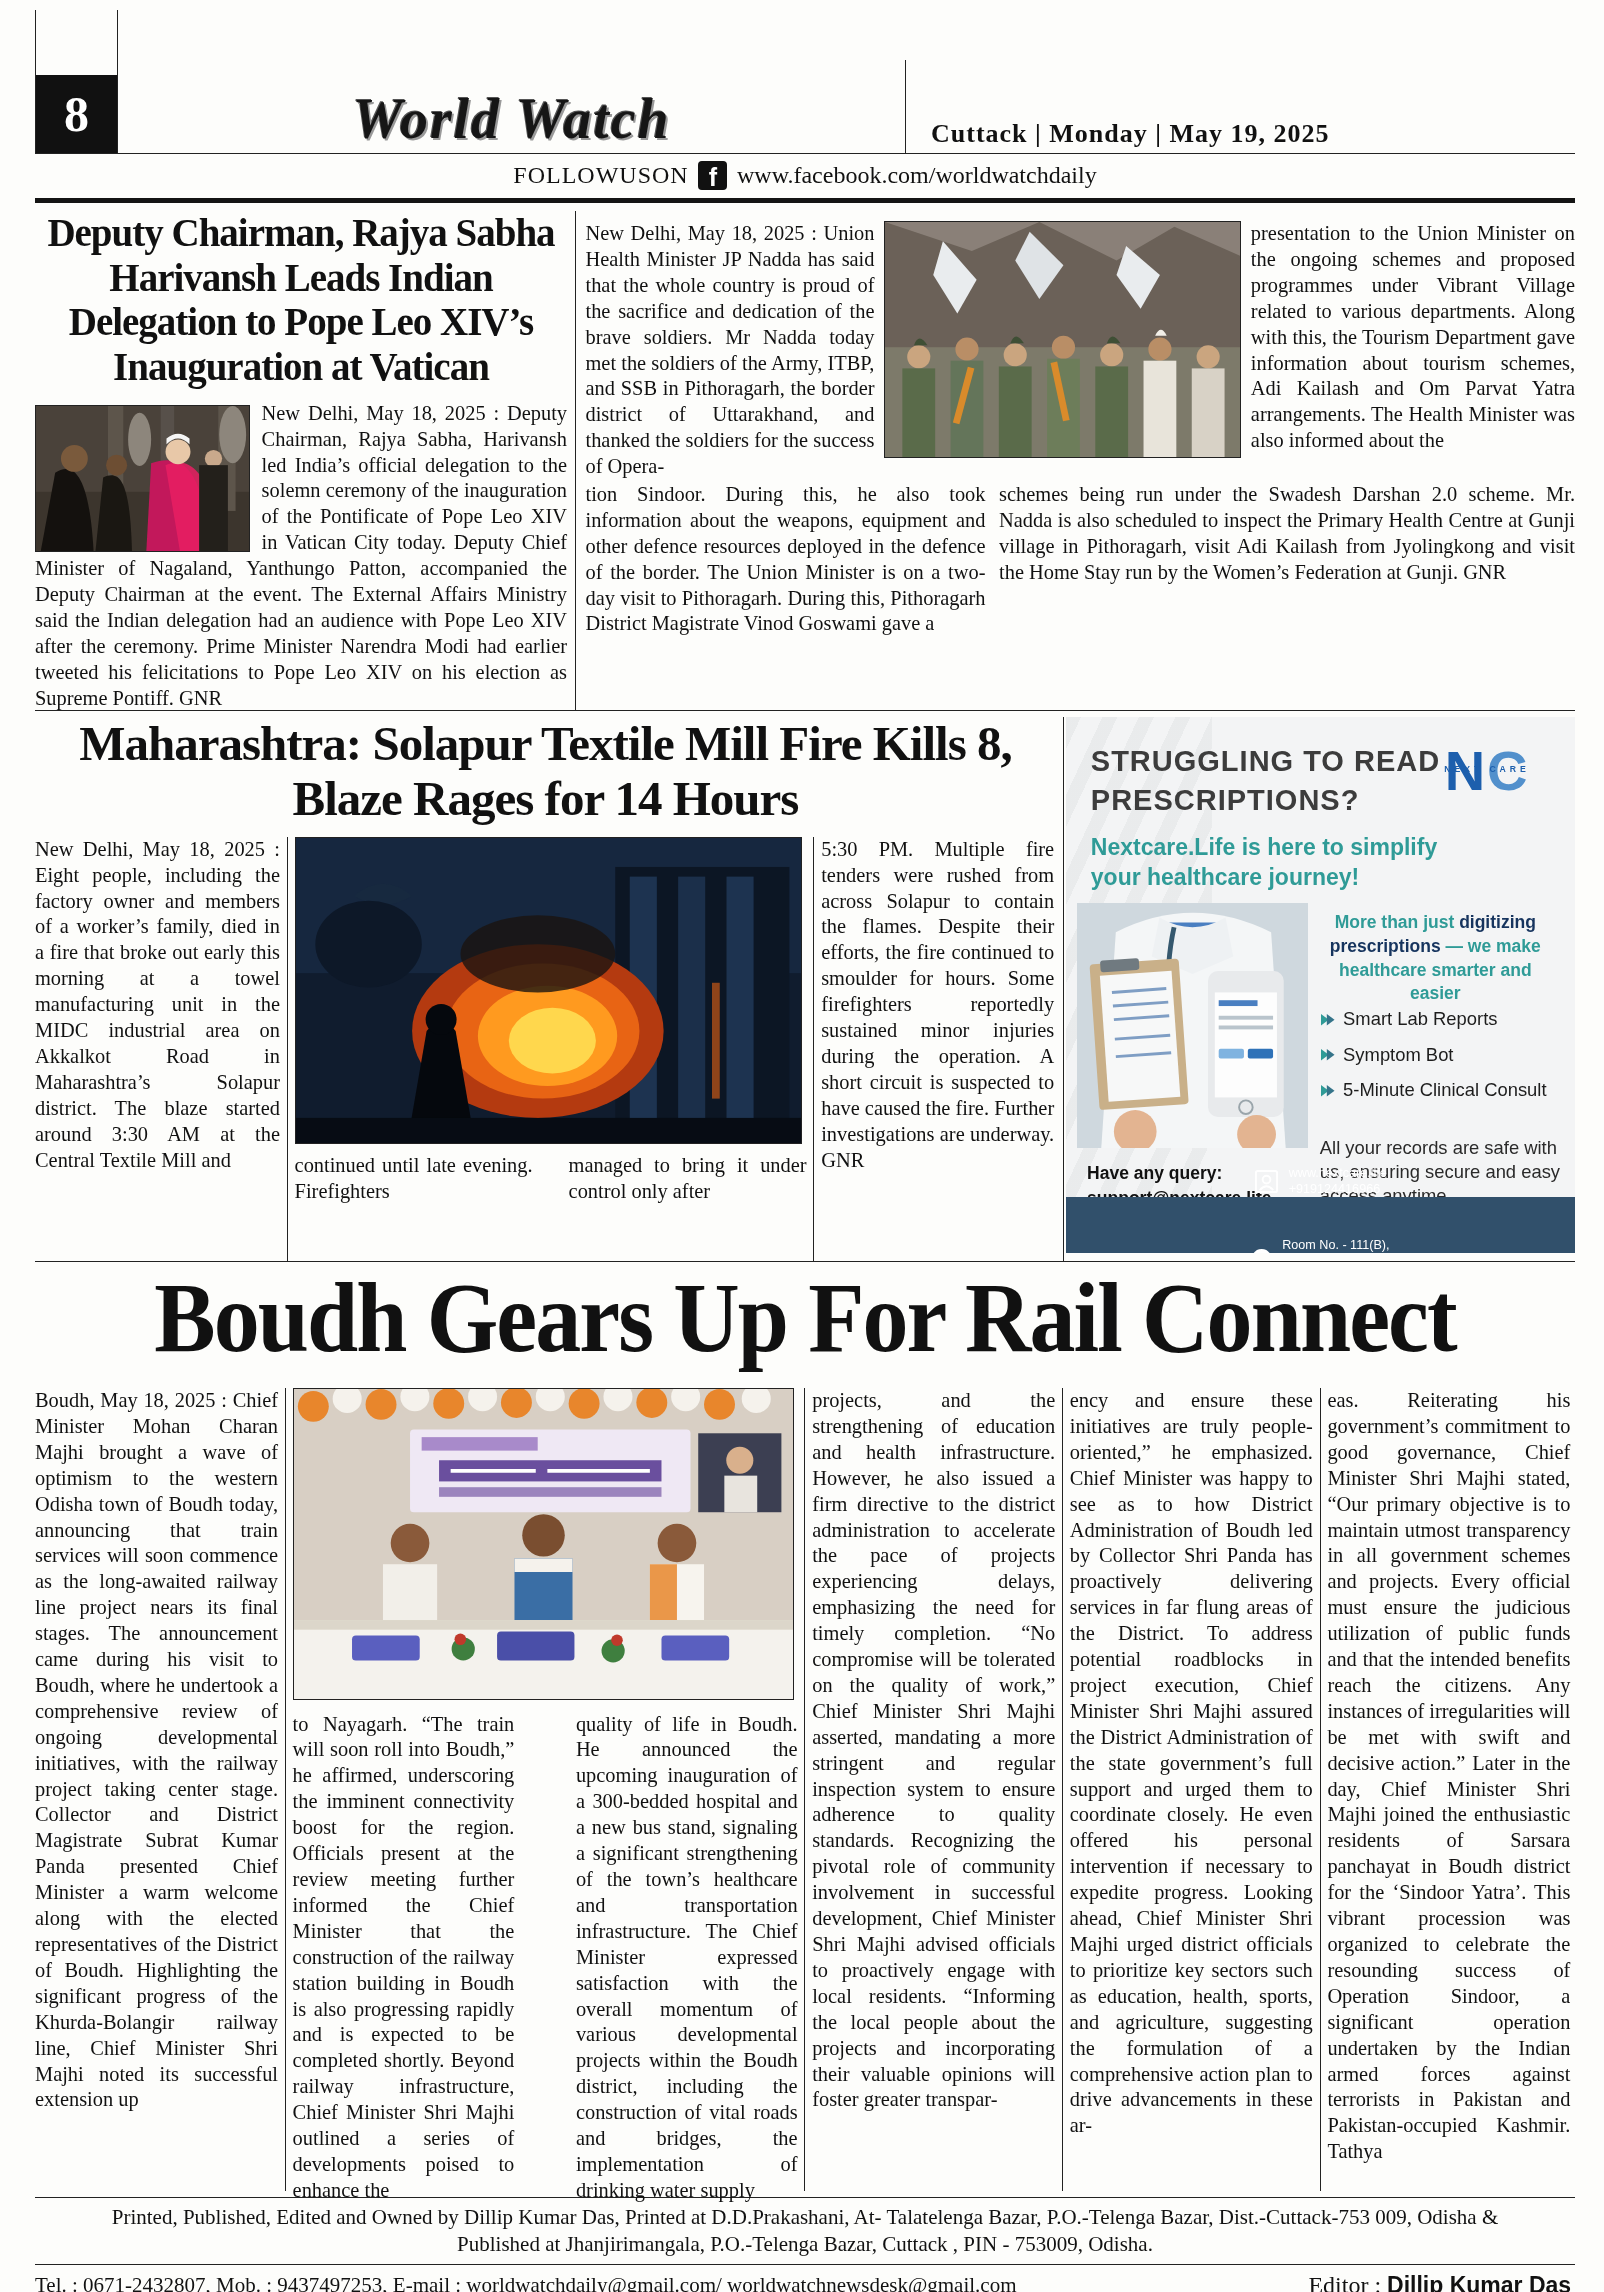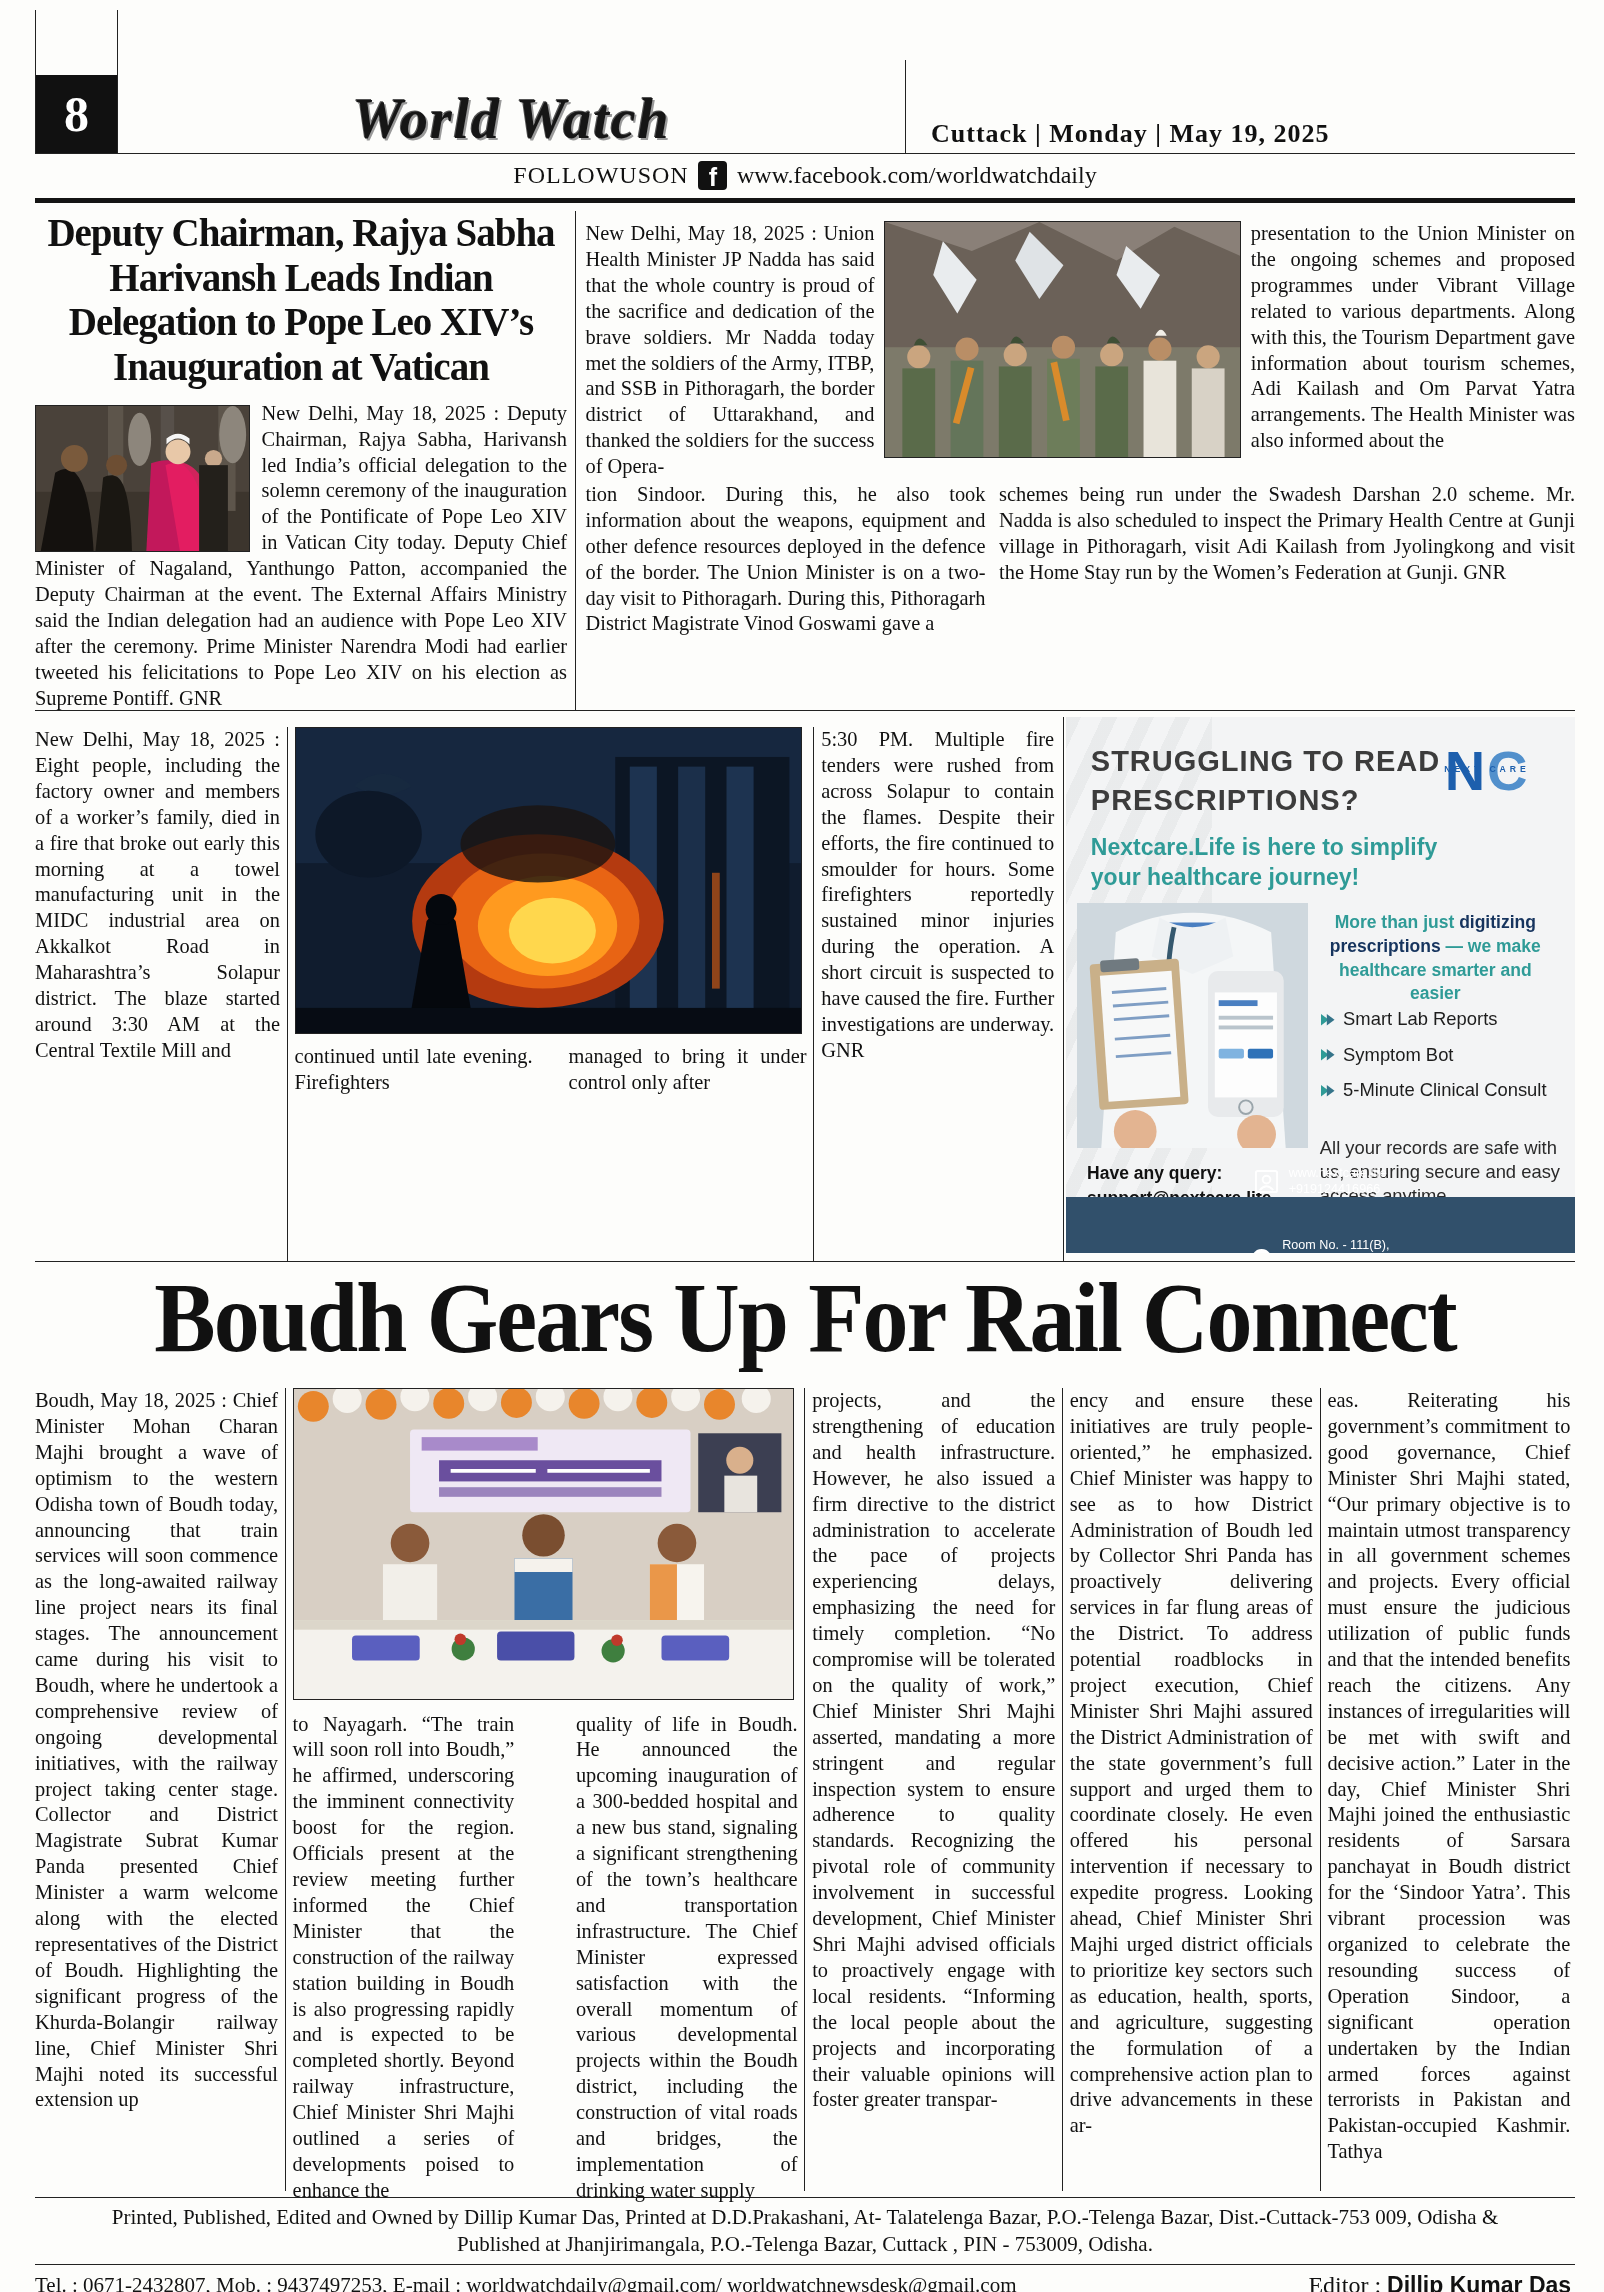--- a/index.html
+++ b/index.html
@@ -199,20 +199,21 @@
       <div class="n-bottom">
         <div class="n-bot-left bt">tion Sindoor. During this, he also took information about the weapons, equipment and other defence resources deployed in the defence of the border. The Union Minister is on a two-day visit to Pithoragarh. During this, Pithoragarh District Magistrate Vinod Goswami gave a</div>
         <div class="n-bot-right bt">schemes being run under the Swadesh Darshan 2.0 scheme. Mr. Nadda is also scheduled to inspect the Primary Health Centre at Gunji village in Pithoragarh, visit Adi Kailash from Jyolingkong and visit the Home Stay run by the Women’s Federation at Gunji. GNR</div>
       </div>
     </div>
   </div>
 
   <div class="mid-section">
 
     <div class="fire">
+      <div class="f-head">Maharashtra: Solapur Textile Mill Fire Kills 8, Blaze Rages for 14 Hours</div>
       <div class="f-body">
         <div class="f-col1 bt">New Delhi, May 18, 2025 : Eight people, including the factory owner and members of a worker’s family, died in a fire that broke out early this morning at a towel manufacturing unit in the MIDC industrial area on Akkalkot Road in Maharashtra’s Solapur district. The blaze started around 3:30 AM at the Central Textile Mill and</div>
         <div class="vrule"></div>
         <div class="f-mid">
           <svg class="f-img photo-frame" viewBox="0 0 522 316" preserveAspectRatio="none">
             <rect width="522" height="316" fill="#101c2e"></rect>
             <rect x="0" y="0" width="522" height="140" fill="#16273f"></rect>
             <rect x="330" y="30" width="180" height="286" fill="#0c1624"></rect>
             <rect x="345" y="40" width="28" height="276" fill="#1d3350"></rect>
             <rect x="395" y="40" width="28" height="276" fill="#1b2f4a"></rect>

